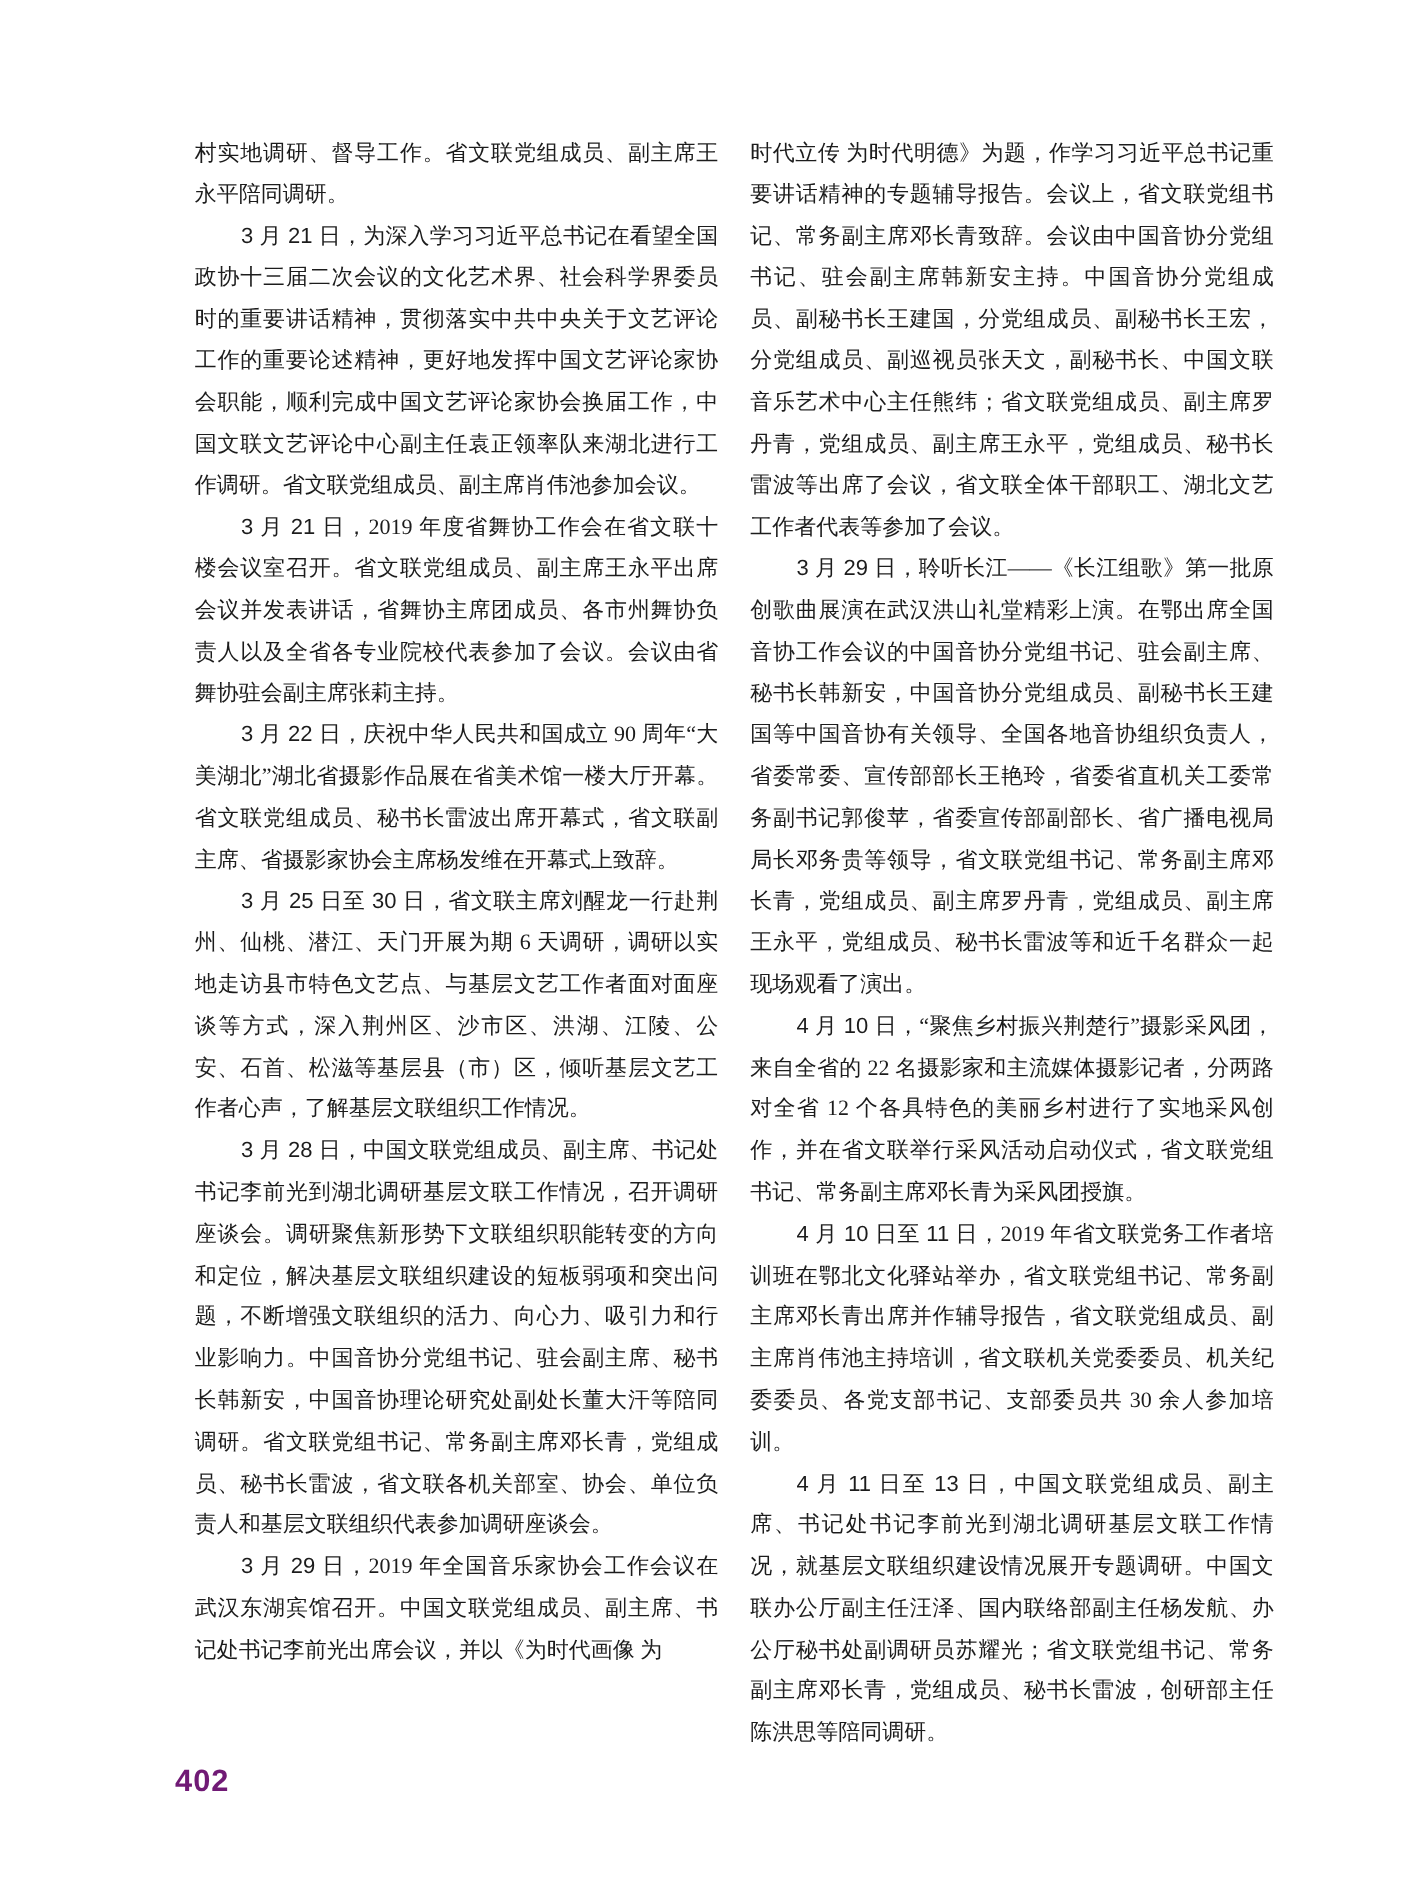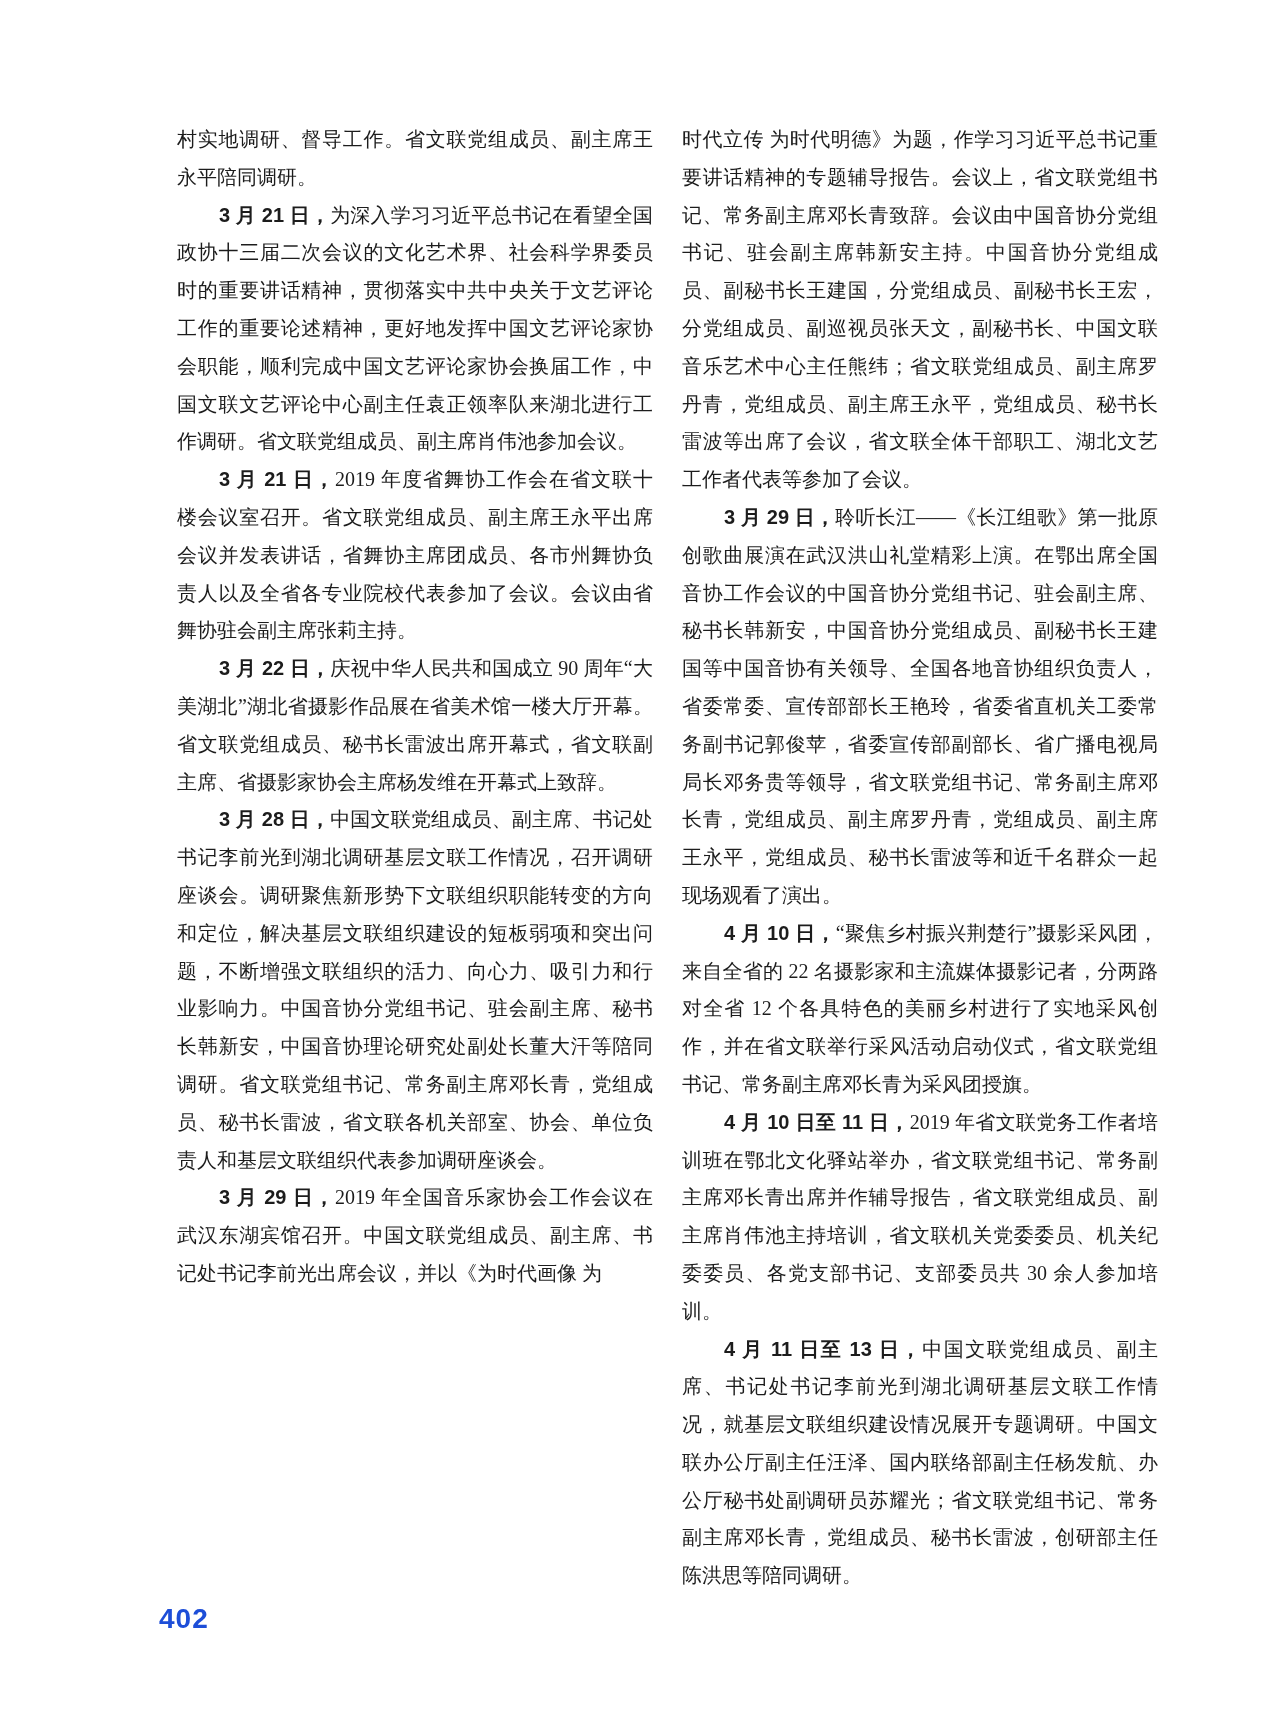--- a/index.html
+++ b/index.html
@@ -29,46 +29,47 @@
   .column-left  { left: 132px; }
   .column-right { left: 637px; }
   .para {
     margin: 0;
     padding: 0;
     text-indent: 42px;
   }
   .para.no-indent { text-indent: 0; }
   .date {
     font-family: "Liberation Sans", "DejaVu Sans", sans-serif;
-    font-weight: bold;
+    font-weight: normal;
   }
   .page-number {
     position: absolute;
     left: 114px;
     top: 1603px;
     font-family: "Liberation Sans", "DejaVu Sans", sans-serif;
     font-weight: bold;
     font-size: 28px;
     letter-spacing: 1px;
-    color: #1d4ed8;
+    color: #701a75;
   }
 </style>
 </head>
 <body>
 
 <div class="page">
   <div class="column column-left">
   <p class="para no-indent"><span class="date"></span><span class="body-text">村实地调研、督导工作。省文联党组成员、副主席王永平陪同调研。</span></p>
 
   <p class="para"><span class="date">3 月 21 日，</span><span class="body-text">为深入学习习近平总书记在看望全国政协十三届二次会议的文化艺术界、社会科学界委员时的重要讲话精神，贯彻落实中共中央关于文艺评论工作的重要论述精神，更好地发挥中国文艺评论家协会职能，顺利完成中国文艺评论家协会换届工作，中国文联文艺评论中心副主任袁正领率队来湖北进行工作调研。省文联党组成员、副主席肖伟池参加会议。</span></p>
 
   <p class="para"><span class="date">3 月 21 日，</span><span class="body-text">2019 年度省舞协工作会在省文联十楼会议室召开。省文联党组成员、副主席王永平出席会议并发表讲话，省舞协主席团成员、各市州舞协负责人以及全省各专业院校代表参加了会议。会议由省舞协驻会副主席张莉主持。</span></p>
 
   <p class="para"><span class="date">3 月 22 日，</span><span class="body-text">庆祝中华人民共和国成立 90 周年“大美湖北”湖北省摄影作品展在省美术馆一楼大厅开幕。省文联党组成员、秘书长雷波出席开幕式，省文联副主席、省摄影家协会主席杨发维在开幕式上致辞。</span></p>
 
+  <p class="para"><span class="date">3 月 25 日至 30 日，</span><span class="body-text">省文联主席刘醒龙一行赴荆州、仙桃、潜江、天门开展为期 6 天调研，调研以实地走访县市特色文艺点、与基层文艺工作者面对面座谈等方式，深入荆州区、沙市区、洪湖、江陵、公安、石首、松滋等基层县（市）区，倾听基层文艺工作者心声，了解基层文联组织工作情况。</span></p>
 
   <p class="para"><span class="date">3 月 28 日，</span><span class="body-text">中国文联党组成员、副主席、书记处书记李前光到湖北调研基层文联工作情况，召开调研座谈会。调研聚焦新形势下文联组织职能转变的方向和定位，解决基层文联组织建设的短板弱项和突出问题，不断增强文联组织的活力、向心力、吸引力和行业影响力。中国音协分党组书记、驻会副主席、秘书长韩新安，中国音协理论研究处副处长董大汗等陪同调研。省文联党组书记、常务副主席邓长青，党组成员、秘书长雷波，省文联各机关部室、协会、单位负责人和基层文联组织代表参加调研座谈会。</span></p>
 
   <p class="para"><span class="date">3 月 29 日，</span><span class="body-text">2019 年全国音乐家协会工作会议在武汉东湖宾馆召开。中国文联党组成员、副主席、书记处书记李前光出席会议，并以《为时代画像 为</span></p>
 </div>
   <div class="column column-right">
   <p class="para no-indent"><span class="date"></span><span class="body-text">时代立传 为时代明德》为题，作学习习近平总书记重要讲话精神的专题辅导报告。会议上，省文联党组书记、常务副主席邓长青致辞。会议由中国音协分党组书记、驻会副主席韩新安主持。中国音协分党组成员、副秘书长王建国，分党组成员、副秘书长王宏，分党组成员、副巡视员张天文，副秘书长、中国文联音乐艺术中心主任熊纬；省文联党组成员、副主席罗丹青，党组成员、副主席王永平，党组成员、秘书长雷波等出席了会议，省文联全体干部职工、湖北文艺工作者代表等参加了会议。</span></p>
 
   <p class="para"><span class="date">3 月 29 日，</span><span class="body-text">聆听长江——《长江组歌》第一批原创歌曲展演在武汉洪山礼堂精彩上演。在鄂出席全国音协工作会议的中国音协分党组书记、驻会副主席、秘书长韩新安，中国音协分党组成员、副秘书长王建国等中国音协有关领导、全国各地音协组织负责人，省委常委、宣传部部长王艳玲，省委省直机关工委常务副书记郭俊苹，省委宣传部副部长、省广播电视局局长邓务贵等领导，省文联党组书记、常务副主席邓长青，党组成员、副主席罗丹青，党组成员、副主席王永平，党组成员、秘书长雷波等和近千名群众一起现场观看了演出。</span></p>
 

